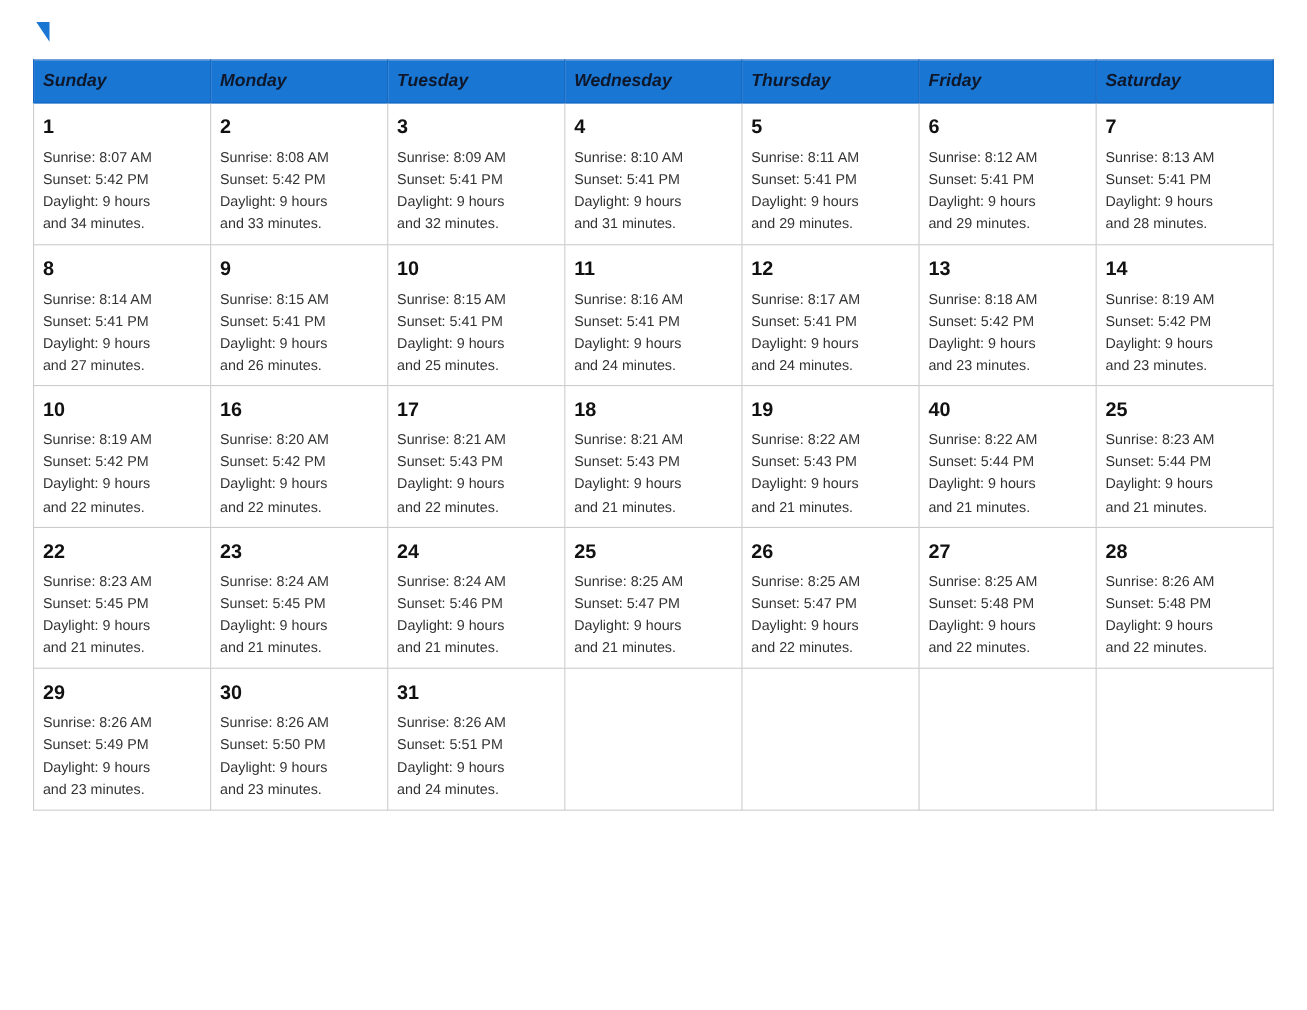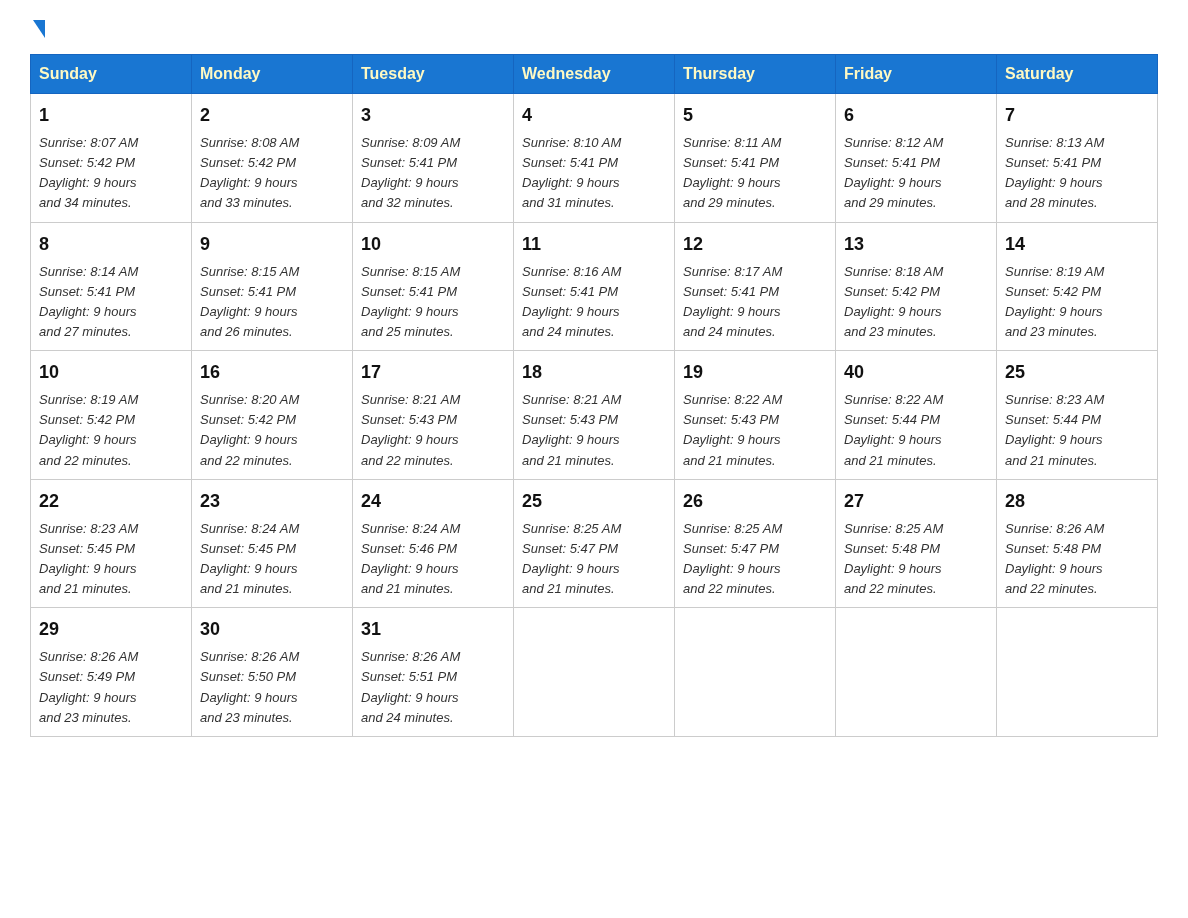--- a/index.html
+++ b/index.html
@@ -30,26 +30,27 @@
       color: #444;
       margin-top: 4px;
     }
     .calendar-table {
       width: 100%;
       border-collapse: collapse;
       table-layout: fixed;
     }
     .calendar-table th {
       background-color: #1976D2;
-      color: #fef9c3;
+      color: #0f172a;
       padding: 10px 8px;
       font-size: 16px;
       font-weight: bold;
       text-align: left;
       border: 1px solid #1565C0;
+      font-style: italic;
     }
     .calendar-table td {
       vertical-align: top;
       padding: 8px 8px;
       border: 1px solid #ccc;
       font-size: 13px;
       color: #333;
       min-height: 90px;
       line-height: 1.5;
     }
@@ -60,21 +61,20 @@
       font-size: 18px;
       font-weight: bold;
       color: #111;
       margin-bottom: 4px;
       display: block;
     }
     .day-info {
       font-size: 13px;
       color: #333;
       line-height: 1.55;
-      font-style: italic;
     }
     .logo-wrapper {
       display: flex;
       flex-direction: column;
     }
     .logo-top {
       display: flex;
       align-items: center;
     }
     .logo-general {

